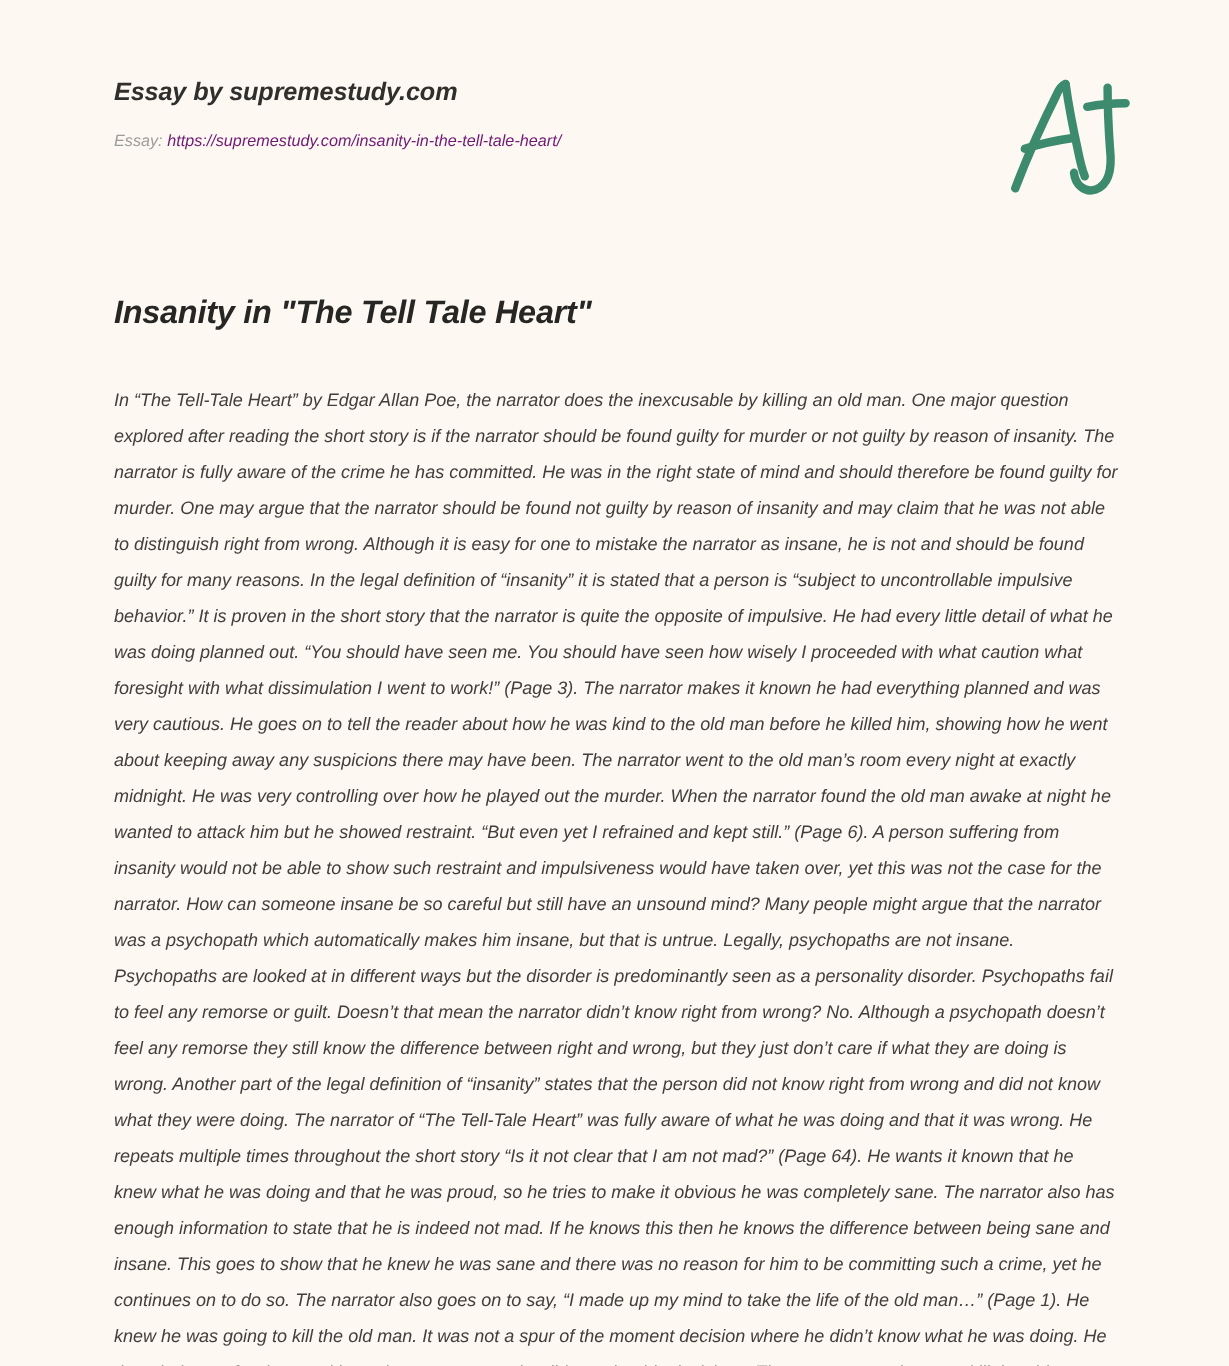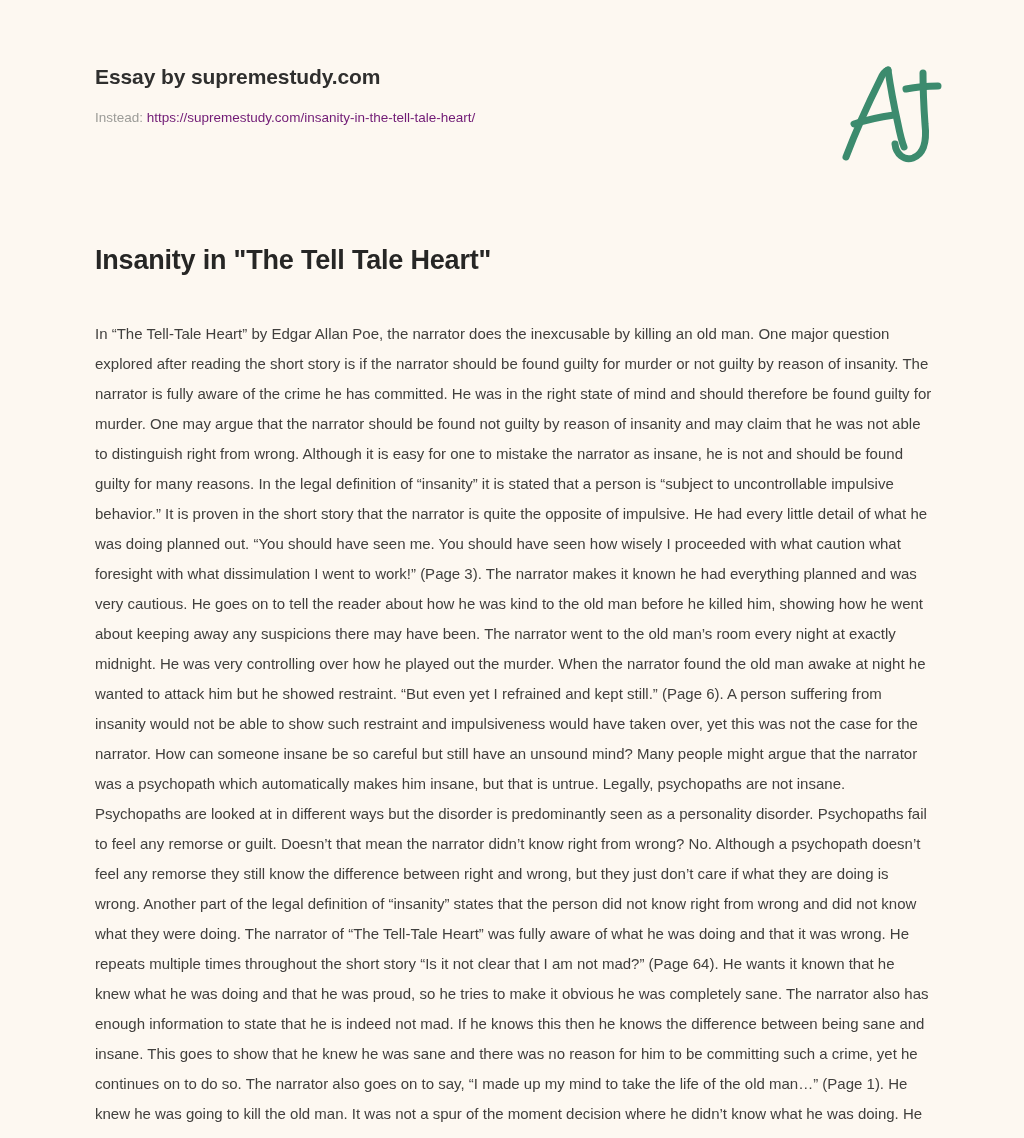--- a/index.html
+++ b/index.html
@@ -14,20 +14,21 @@
     font-family: "Liberation Sans", sans-serif;
     color: #3a3a38;
     overflow: hidden;
   }
 
   .page {
     position: relative;
     width: 1024px;
     height: 1138px;
     box-sizing: border-box;
+    font-style: italic;
   }
 
   
   .header {
     position: absolute;
     left: 95px;
     top: 64px;
     right: 80px;
     height: 110px;
   }
@@ -96,21 +97,21 @@
 </style>
 </head>
 <body>
 
 <div class="page">
 
   <div class="header">
     <h1 class="site-title">Essay by supremestudy.com</h1>
 
     <div class="source-line">
-      <span class="source-label">Instead:</span>
+      <span class="source-label">Essay:</span>
       <a class="source-url" href="#">https://supremestudy.com/insanity-in-the-tell-tale-heart/</a>
     </div>
   </div>
 
   <div class="logo">
     <svg viewBox="0 0 118 104" xmlns="http://www.w3.org/2000/svg" fill="none" stroke="#3c8b6e" stroke-width="7" stroke-linecap="round" stroke-linejoin="round">
 
       <path d="M18 95 C 26 74, 38 46, 52 18 C 54 13, 57 9, 60 8"></path>
 
       <path d="M60 8 C 62 22, 66 44, 70 62 C 72 72, 74 80, 76 85"></path>

